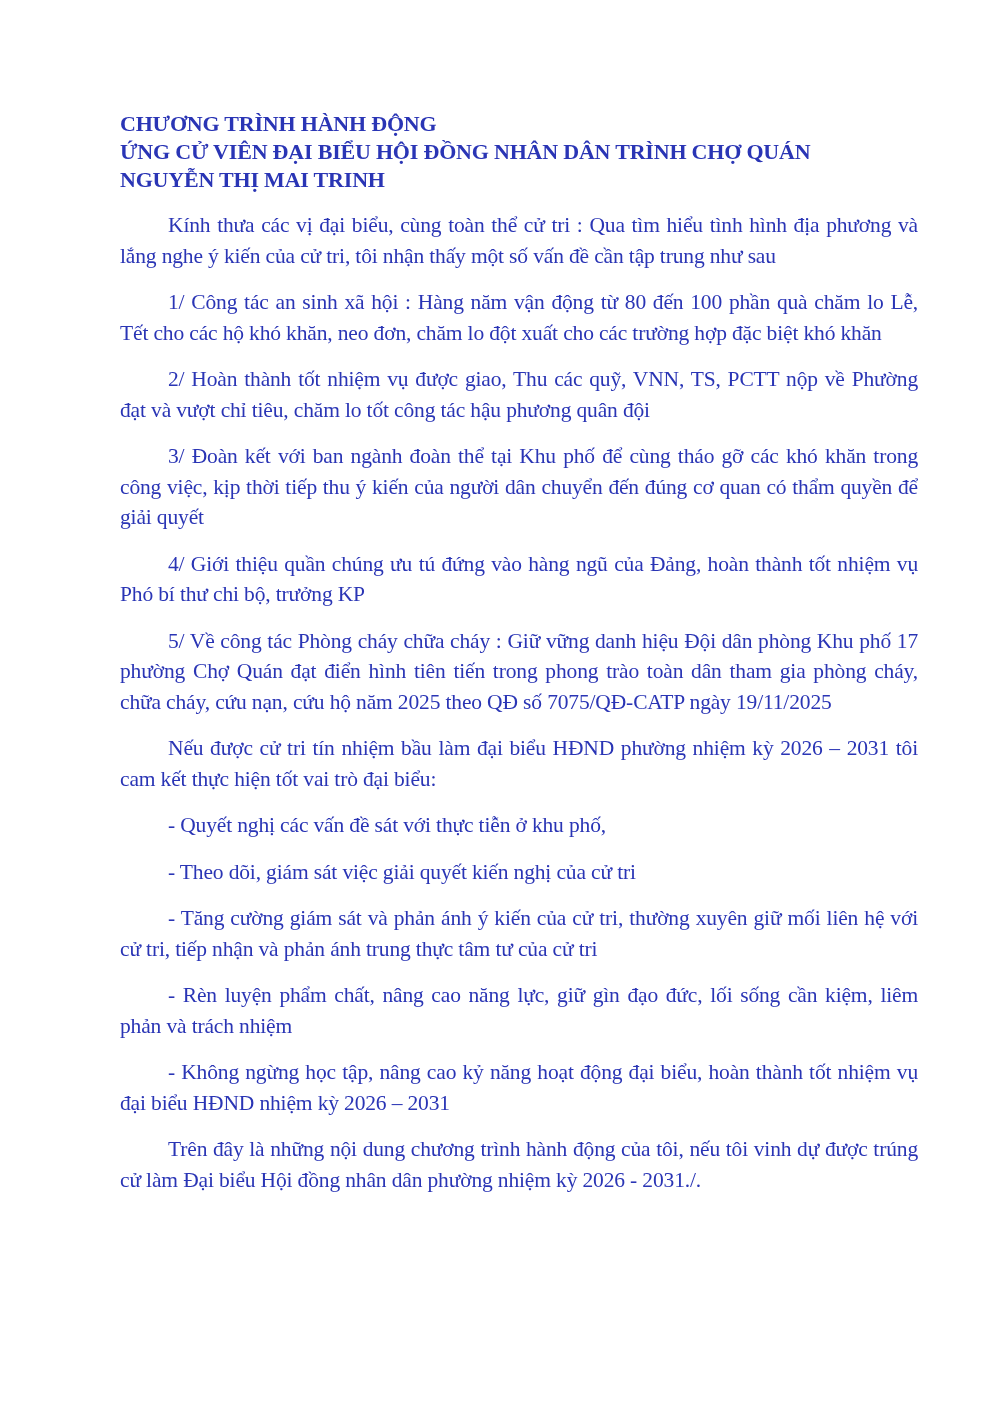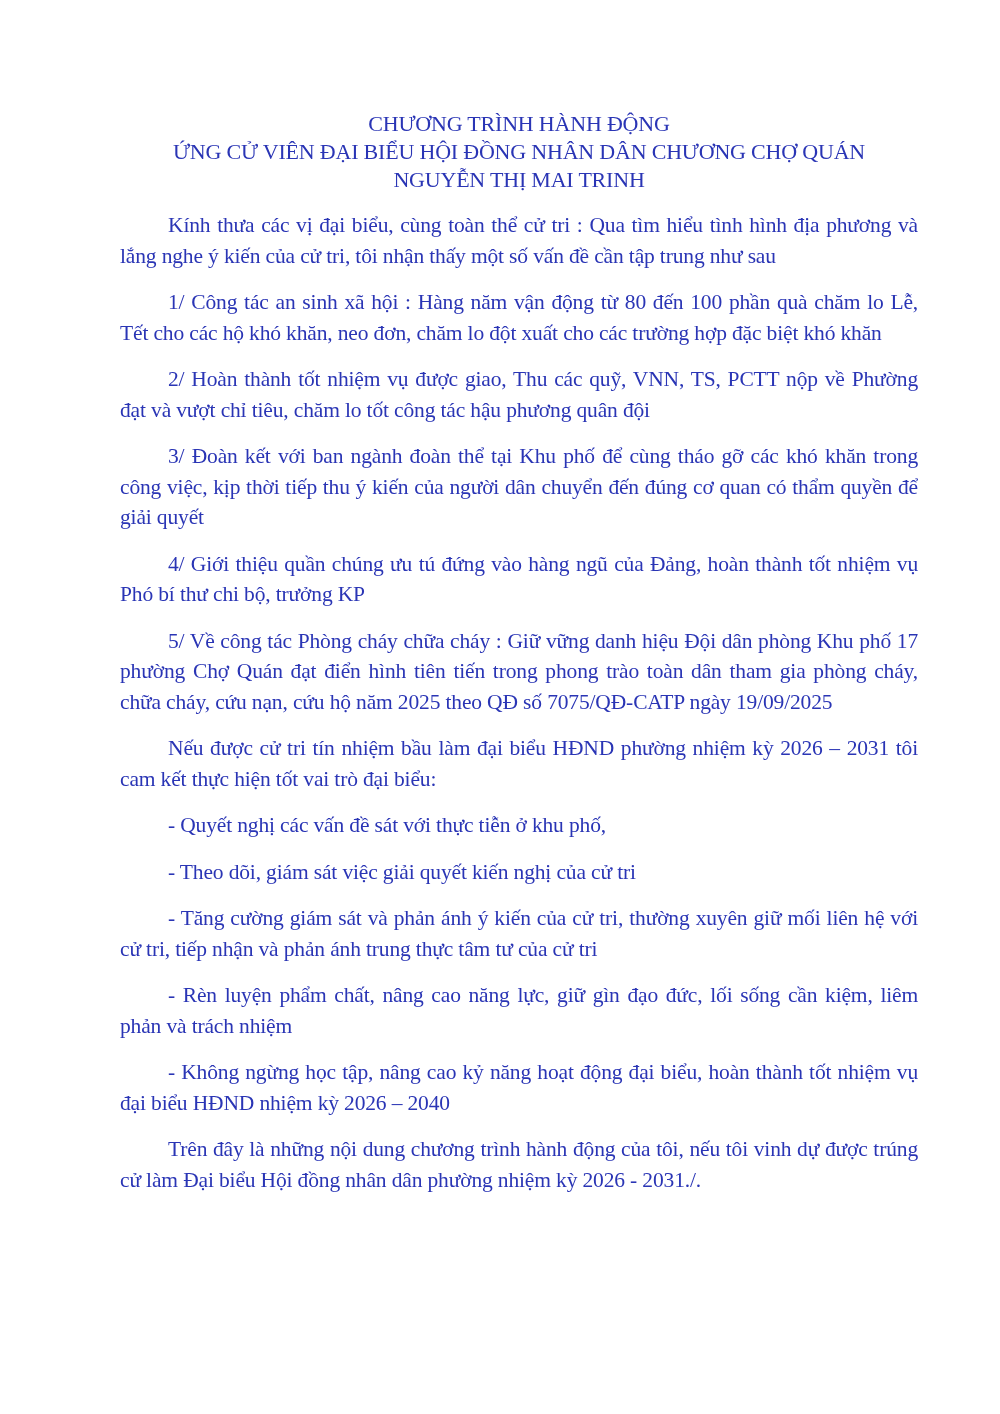--- a/index.html
+++ b/index.html
@@ -15,22 +15,22 @@
     }
     .page {
       position: absolute;
       left: 120px;
       top: 110px;
       width: 798px;
       color: #2a35b5;
       font-family: "Liberation Serif", "DejaVu Serif", serif;
     }
     .title-block {
-      text-align: center;
-      font-weight: normal;
+      text-align: left;
+      font-weight: bold;
       font-size: 22px;
       line-height: 28px;
       margin-bottom: 3px;
       letter-spacing: -0.2px;
     }
     .title-block div {
       white-space: nowrap;
     }
     .para {
       font-size: 21.5px;
@@ -40,30 +40,30 @@
       margin: 16px 0 10px 0;
       letter-spacing: -0.15px;
     }
   </style>
 </head>
 <body>
 
 <div class="page">
   <div class="title-block">
     <div>CHƯƠNG TRÌNH HÀNH ĐỘNG</div>
-    <div>ỨNG CỬ VIÊN ĐẠI BIỂU HỘI ĐỒNG NHÂN DÂN CHƯƠNG CHỢ QUÁN</div>
+    <div>ỨNG CỬ VIÊN ĐẠI BIỂU HỘI ĐỒNG NHÂN DÂN TRÌNH CHỢ QUÁN</div>
     <div>NGUYỄN THỊ MAI TRINH</div>
   </div>
 
   <p class="para">Kính thưa các vị đại biểu, cùng toàn thể cử tri : Qua tìm hiểu tình hình địa phương và lắng nghe ý kiến của cử tri, tôi nhận thấy một số vấn đề cần tập trung như sau</p>
   <p class="para">1/ Công tác an sinh xã hội : Hàng năm vận động từ 80 đến 100 phần quà chăm lo Lễ, Tết cho các hộ khó khăn, neo đơn, chăm lo đột xuất cho các trường hợp đặc biệt khó khăn</p>
   <p class="para">2/ Hoàn thành tốt nhiệm vụ được giao, Thu các quỹ, VNN, TS, PCTT nộp về Phường đạt và vượt chỉ tiêu, chăm lo tốt công tác hậu phương quân đội</p>
   <p class="para">3/ Đoàn kết với ban ngành đoàn thể tại Khu phố để cùng tháo gỡ các khó khăn trong công việc, kịp thời tiếp thu ý kiến của người dân chuyển đến đúng cơ quan có thẩm quyền để giải quyết</p>
   <p class="para">4/ Giới thiệu quần chúng ưu tú đứng vào hàng ngũ của Đảng, hoàn thành tốt nhiệm vụ Phó bí thư chi bộ, trưởng KP</p>
-  <p class="para">5/ Về công tác Phòng cháy chữa cháy : Giữ vững danh hiệu Đội dân phòng Khu phố 17 phường Chợ Quán đạt điển hình tiên tiến trong phong trào toàn dân tham gia phòng cháy, chữa cháy, cứu nạn, cứu hộ năm 2025 theo QĐ số 7075/QĐ-CATP ngày 19/09/2025</p>
+  <p class="para">5/ Về công tác Phòng cháy chữa cháy : Giữ vững danh hiệu Đội dân phòng Khu phố 17 phường Chợ Quán đạt điển hình tiên tiến trong phong trào toàn dân tham gia phòng cháy, chữa cháy, cứu nạn, cứu hộ năm 2025 theo QĐ số 7075/QĐ-CATP ngày 19/11/2025</p>
   <p class="para">Nếu  được cử tri tín nhiệm bầu làm đại biểu HĐND phường nhiệm kỳ 2026 – 2031 tôi cam kết thực hiện tốt vai trò đại biểu:</p>
   <p class="para">- Quyết nghị các vấn đề sát với thực tiễn ở khu phố,</p>
   <p class="para">- Theo dõi, giám sát việc giải quyết kiến nghị của cử tri</p>
   <p class="para">- Tăng cường giám sát và phản ánh ý kiến của cử tri, thường xuyên giữ mối liên hệ với cử tri, tiếp nhận và phản ánh trung thực tâm tư của cử tri</p>
   <p class="para">- Rèn luyện phẩm chất, nâng cao năng lực, giữ gìn đạo đức, lối sống cần kiệm, liêm phản và trách nhiệm</p>
-  <p class="para">- Không ngừng học tập, nâng cao kỷ năng hoạt động đại biểu, hoàn thành tốt nhiệm vụ đại biểu HĐND nhiệm kỳ 2026 – 2040</p>
+  <p class="para">- Không ngừng học tập, nâng cao kỷ năng hoạt động đại biểu, hoàn thành tốt nhiệm vụ đại biểu HĐND nhiệm kỳ 2026 – 2031</p>
   <p class="para">Trên đây là những nội dung chương trình hành động của tôi, nếu tôi vinh dự được trúng cử làm Đại biểu Hội đồng nhân dân phường nhiệm kỳ 2026 - 2031./.</p>
 </div>
 
 </body></html>

